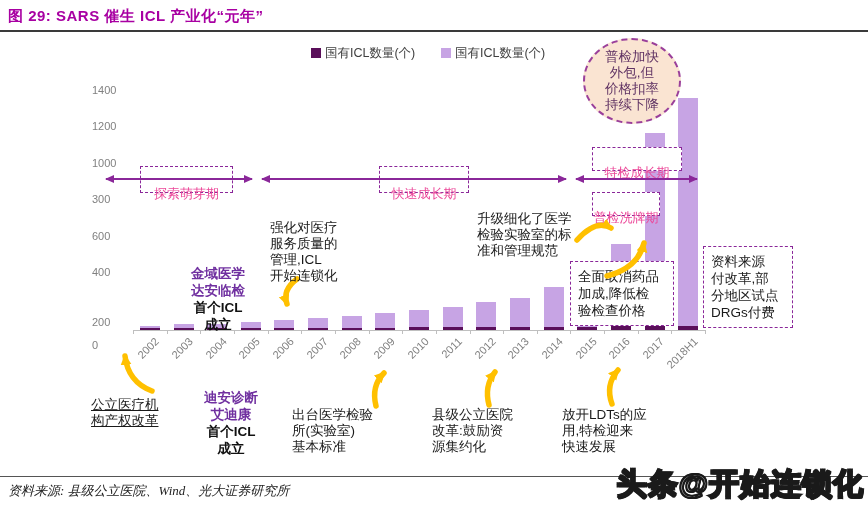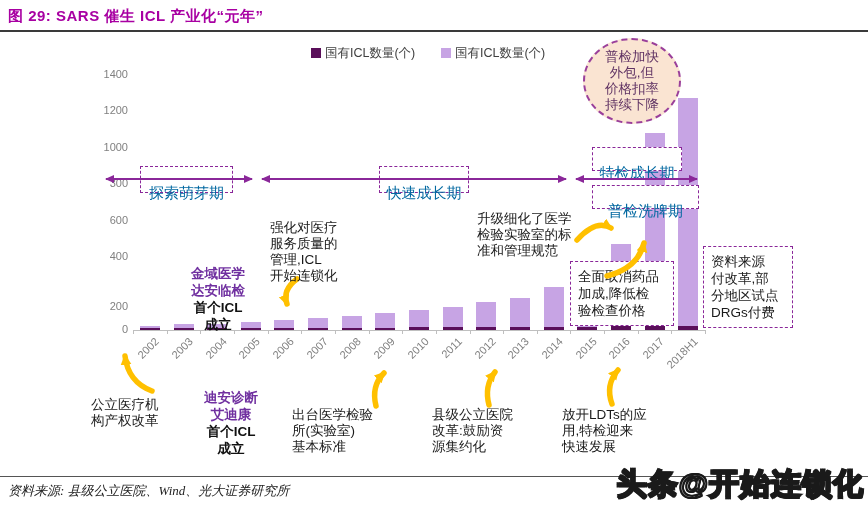--- a/index.html
+++ b/index.html
@@ -7,34 +7,34 @@
        font-family:"Liberation Sans","DejaVu Sans",sans-serif;}
   .abs{position:absolute;}
   
   #title{left:8px;top:7px;font-size:15px;font-weight:bold;color:#A800A2;letter-spacing:.5px;}
   #title-rule{left:0;top:30px;width:868px;height:2px;background:#3a3a3a;}
   
   .legend-swatch{width:10px;height:10px;top:48px;}
   .legend-label{top:45px;font-size:12.5px;color:#404040;}
   
   #x-axis-line{left:133px;top:330px;width:572px;height:1px;background:#bfbfbf;}
-  .ytick-label{font-size:11px;color:#808080;text-align:right;width:36px;}
+  .ytick-label{font-size:11px;color:#808080;width:36px;margin-top:16px;}
   .xtick-label{font-size:11px;color:#808080;white-space:nowrap;transform:rotate(-45deg);transform-origin:top right;}
   .tick-mark{width:1px;height:4px;background:#bfbfbf;top:330px;}
   
   .bar-seg{position:absolute;}
   
   #bubble{left:583px;top:38px;width:98px;height:86px;border-radius:50%;
           background:#FAE4D2;border:2px dashed #9A3F9A;box-sizing:border-box;
           display:flex;align-items:center;justify-content:center;text-align:center;
           font-size:13.5px;line-height:16px;color:#5F3263;white-space:pre-line;}
   
   .dash-box{border:1.5px dashed #8A2799;background:#fff;box-sizing:border-box;
             display:flex;align-items:center;justify-content:center;}
-  .phase-label{color:#0369a1;font-size:15px;white-space:nowrap;margin-top:28px;}
+  .phase-label{color:#ec4899;font-size:13px;white-space:nowrap;margin-top:28px;}
   .note-box{font-size:13.5px;line-height:17px;color:#1a1a1a;white-space:pre-line;
             justify-content:flex-start;padding:3px 7px;text-align:left;}
   
   .note{font-size:13.5px;line-height:16px;color:#1a1a1a;white-space:pre-line;}
   .milestone{text-align:center;font-weight:bold;font-size:13.5px;line-height:17px;white-space:pre-line;}
   .milestone .company{color:#7030A0;}
   .milestone .event{color:#111;}
   
   #footer-rule{left:0;top:476px;width:868px;height:1px;background:#555;}
   #source{left:8px;top:482px;font-size:13px;color:#222;
@@ -145,21 +145,21 @@
 
 <div class="abs dash-box" style="left:140px;top:166px;width:93px;height:27px;">
   <span class="phase-label">探索萌芽期</span>
 </div>
 <div class="abs dash-box" style="left:379px;top:166px;width:90px;height:27px;">
   <span class="phase-label">快速成长期</span>
 </div>
 <div class="abs dash-box" style="left:592px;top:147px;width:90px;height:24px;">
   <span class="phase-label">特检成长期</span>
 </div>
-<div class="abs dash-box" style="left:592px;top:185px;width:107px;height:24px;">
+<div class="abs dash-box" style="left:592px;top:192px;width:68px;height:24px;">
   <span class="phase-label">普检洗牌期</span>
 </div>
 
 <div class="abs dash-box note-box" style="left:570px;top:261px;width:104px;height:65px;">
   <span>全面取消药品
 加成,降低检
 验检查价格</span>
 </div>
 <div class="abs dash-box note-box" style="left:703px;top:246px;width:90px;height:82px;">
   <span>资料来源
@@ -200,21 +200,21 @@
 达安临检</span><span class="event" style="display:block;">首个ICL
 成立</span>
 </div>
 <div class="abs note" style="left:270px;top:220px;">强化对医疗
 服务质量的
 管理,ICL
 开始连锁化</div>
 <div class="abs note" style="left:477px;top:211px;">升级细化了医学
 检验实验室的标
 准和管理规范</div>
-<div class="abs note" style="left:91px;top:397px;">公立医疗机
+<div class="abs note" style="left:91px;top:397px;text-decoration:underline;">公立医疗机
 构产权改革</div>
 <div class="abs milestone" style="left:197px;top:372px;width:68px;">
   <span class="company">迪安诊断
 艾迪康</span><span class="event" style="display:block;">首个ICL
 成立</span>
 </div>
 <div class="abs note" style="left:292px;top:407px;">出台医学检验
 所(实验室)
 基本标准</div>
 <div class="abs note" style="left:432px;top:407px;">县级公立医院

